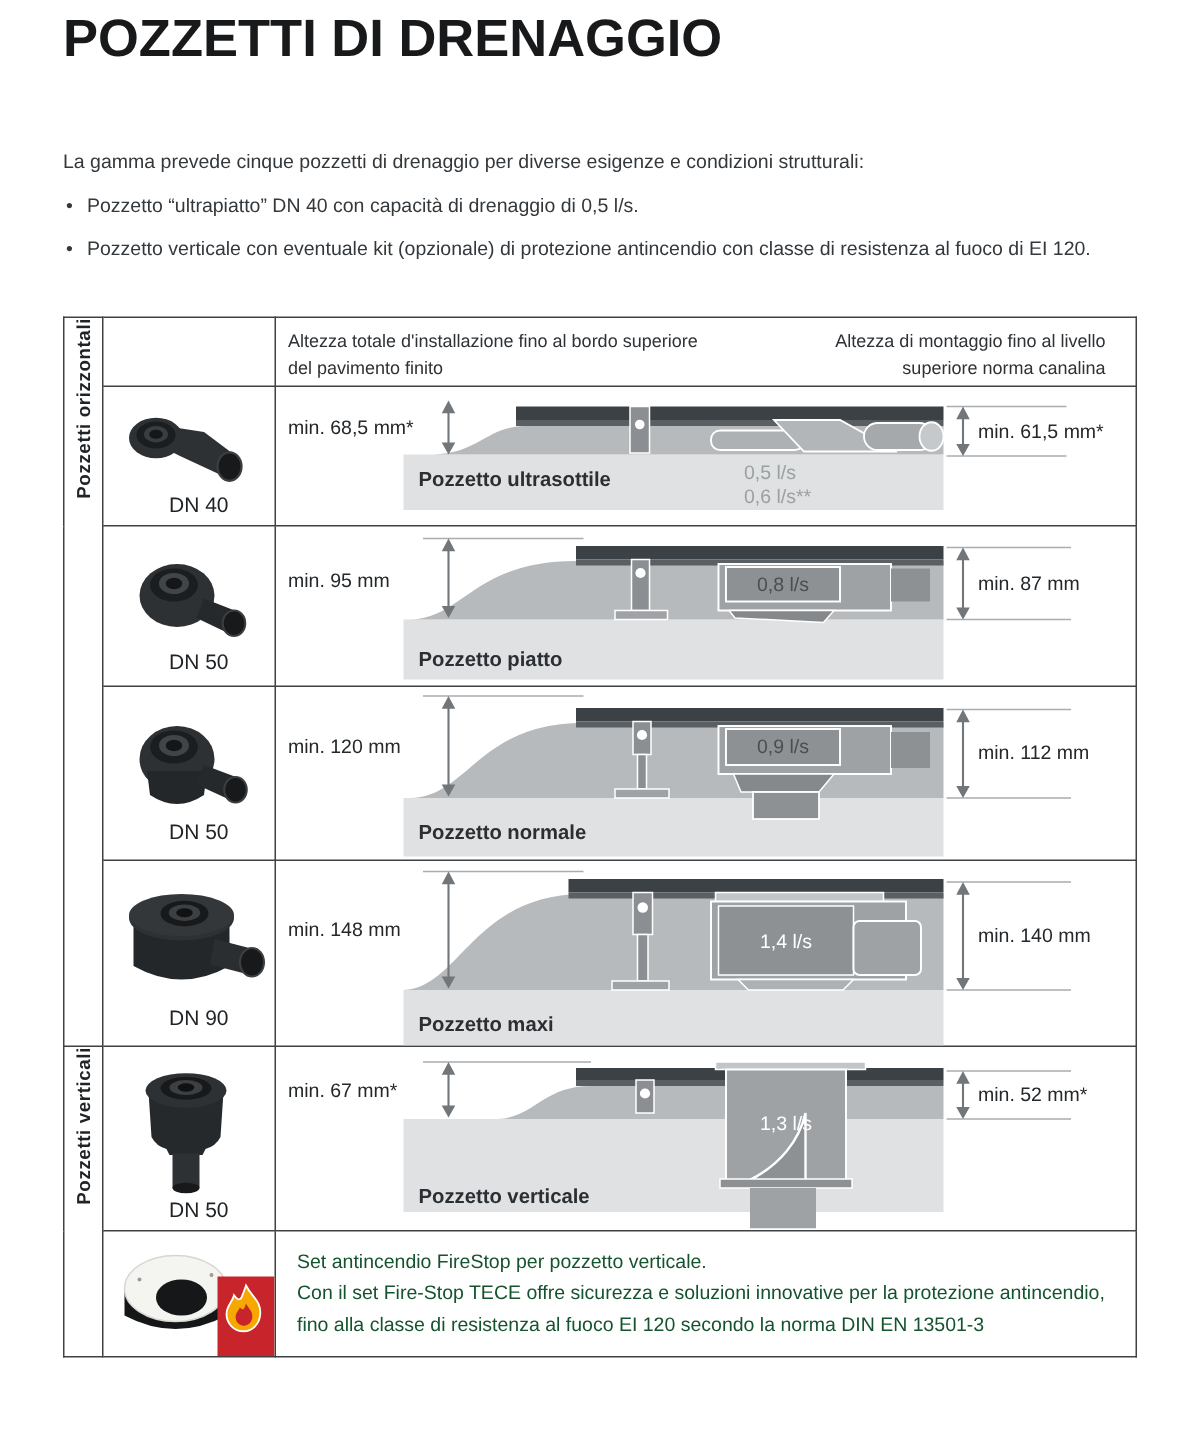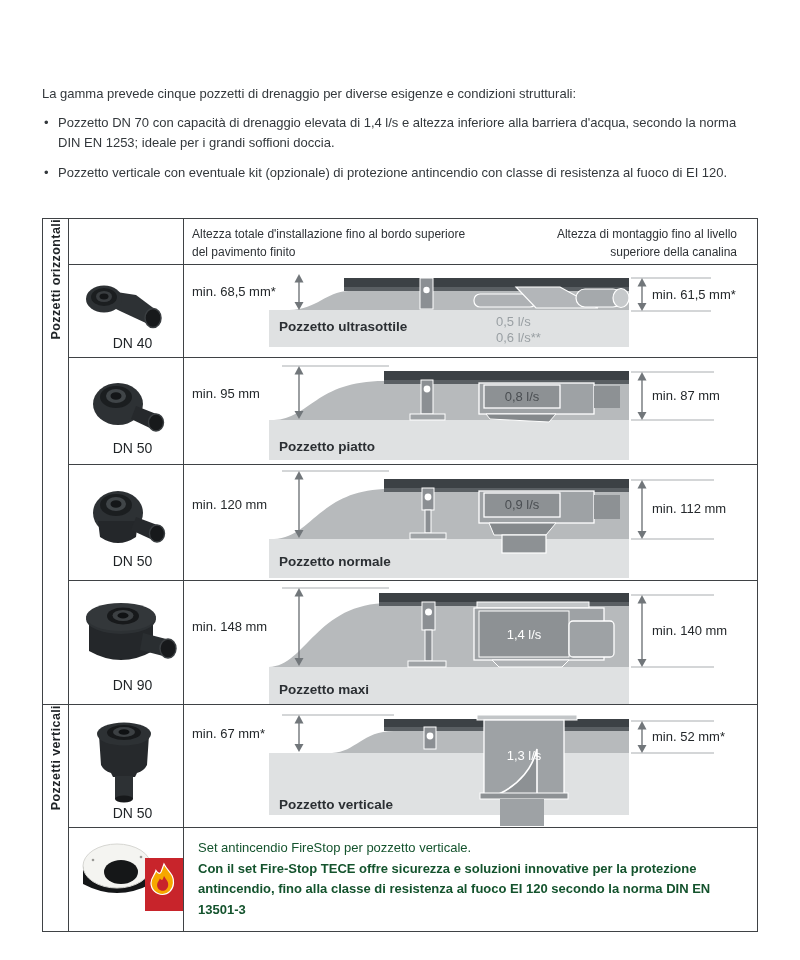--- a/index.html
+++ b/index.html
@@ -1,19 +1,19 @@
 <!DOCTYPE html>
 <html><head>
 <meta charset="utf-8">
 <style>
   html,body{margin:0;padding:0;background:#fff;}
   body{width:800px;height:960px;overflow:hidden;font-family:"Liberation Sans",sans-serif;color:#2e3236;}
   .page{padding:0 42px;}
   h1.title{margin:6px 0 0;font-size:35px;font-weight:800;letter-spacing:0;color:#17191b;font-family:"Liberation Sans",sans-serif;}
-  p.intro{margin:84px 0 0;font-size:13px;line-height:1.5;color:#33383c;}
+  p.intro{margin:52px 0 0;font-size:13px;line-height:1.5;color:#33383c;}
   ul.bullets{list-style:none;margin:8px 0 0;padding:0;}
   ul.bullets li{position:relative;padding-left:16px;margin-top:9px;font-size:13px;line-height:1.6;color:#33383c;max-width:706px;}
   ul.bullets li::before{content:"•";position:absolute;left:2px;top:0;color:#33383c;}
   table.ptable{border-collapse:collapse;margin-top:34px;table-layout:fixed;}
   table.ptable td{border:1.5px solid #3f4245;padding:0;vertical-align:top;}
   td.side{width:26px;text-align:center;vertical-align:middle;}
   .vtext{writing-mode:vertical-rl;transform:rotate(180deg);font-weight:bold;font-size:12.5px;letter-spacing:.4px;color:#1f2326;margin:0 auto;white-space:nowrap;}
   td.imgcell{width:114px;position:relative;}
   .imgwrap{display:flex;flex-direction:column;align-items:center;justify-content:space-between;height:100%;}
   .dnlabel{font-size:14px;color:#1f2326;text-align:center;padding-bottom:6px;margin-left:13px;}
@@ -30,40 +30,41 @@
   .t-white{font-size:13px;fill:#ffffff;}
   .ln{stroke:#71767a;stroke-width:1.4;}
   .cap{stroke:#a9adb0;stroke-width:1;}
   .fire-text{padding:10px 14px;font-size:13px;line-height:1.6;color:#14532d;}
 </style>
 </head>
 <body>
 
 <div class="page">
 
+  <h1 class="title">POZZETTI DI DRENAGGIO</h1>
 
   <p class="intro">La gamma prevede cinque pozzetti di drenaggio per diverse esigenze e condizioni strutturali:</p>
 
   <ul class="bullets">
-    <li>Pozzetto DN 70 con capacità di drenaggio elevata di 1,4 l/s e altezza inferiore alla barriera d'acqua, secondo la norma DIN EN 1253; ideale per i grandi soffioni doccia.</li>
+    <li>Pozzetto “ultrapiatto” DN 40 con capacità di drenaggio di 0,5 l/s.</li>
     <li>Pozzetto verticale con eventuale kit (opzionale) di protezione antincendio con classe di resistenza al fuoco di EI 120.</li>
   </ul>
 
   <table class="ptable">
 
     <tbody>
         <tr style="height:45px;">
       <td class="side" rowspan="5">
         <div class="vtext">Pozzetti orizzontali</div>
       </td>
       <td class="imgcell"></td>
       <td class="contentcell">
         <div class="headflex">
           <div class="hl">Altezza totale d'installazione fino al bordo superiore del pavimento finito</div>
-          <div class="hr">Altezza di montaggio fino al livello superiore della canalina</div>
+          <div class="hr">Altezza di montaggio fino al livello superiore norma canalina</div>
         </div>
       </td>
     </tr>
 
     <tr style="height:88px;">
       <td class="imgcell">
         <div class="imgwrap">
           <svg width="100" height="58" viewBox="0 0 100 58" style="margin-top:12px">
             <path d="M34,14 L60,18 L80,33 L72,47 L44,34 L32,28 Z" fill="#2d3134"></path>
             <ellipse cx="28" cy="22" rx="18" ry="13.5" fill="#2d3134"></ellipse>
@@ -300,20 +301,20 @@
           <circle cx="24" cy="32" r="1.3" fill="#9a9a96"></circle>
           <circle cx="72" cy="29" r="1.3" fill="#9a9a96"></circle>
           <rect x="76" y="30" width="38" height="53" fill="#c8242b"></rect>
           <path d="M95,36 c4,8 10,10 9.5,19 c-0.4,7 -5.5,11.5 -11,11.5 c-6.5,0 -11.5,-5 -11.5,-11.5 c0,-5.5 4,-8 5,-12.5 c2,2.8 3.8,3.8 5,1.5 c1.2,-2.8 1.8,-4.5 3,-8 z" fill="#f6a800" stroke="#ffffff" stroke-width="1.2"></path>
           <path d="M95,48 c2,4 4.5,5 4.2,9 c-0.2,3.5 -2.8,5.8 -5.5,5.8 c-3.2,0 -5.6,-2.5 -5.6,-5.8 c0,-3 2.2,-4.2 2.8,-6.5 c1.2,1.5 2.4,2 3,0.5 c0.5,-1.3 0.7,-1.8 1.1,-3 z" fill="#c8242b"></path>
         </svg>
       </td>
       <td class="contentcell">
         <div class="fire-text">
           <div>Set antincendio FireStop per pozzetto verticale.</div>
-          <div style="max-width:540px;font-weight:bold;">Con il set Fire-Stop TECE offre sicurezza e soluzioni innovative per la protezione antincendio, fino alla classe di resistenza al fuoco EI 120 secondo la norma DIN EN 13501-3</div>
+          <div style="max-width:540px;">Con il set Fire-Stop TECE offre sicurezza e soluzioni innovative per la protezione antincendio, fino alla classe di resistenza al fuoco EI 120 secondo la norma DIN EN 13501-3</div>
         </div>
       </td>
     </tr>
   </tbody>
     </table>
 
 </div>
 
 </body></html>

